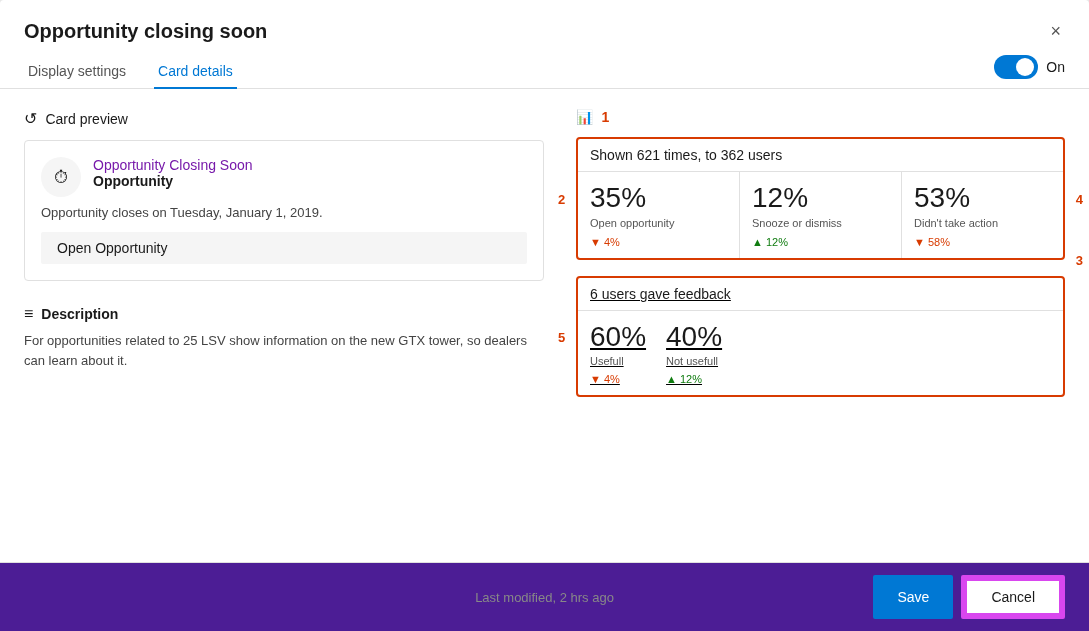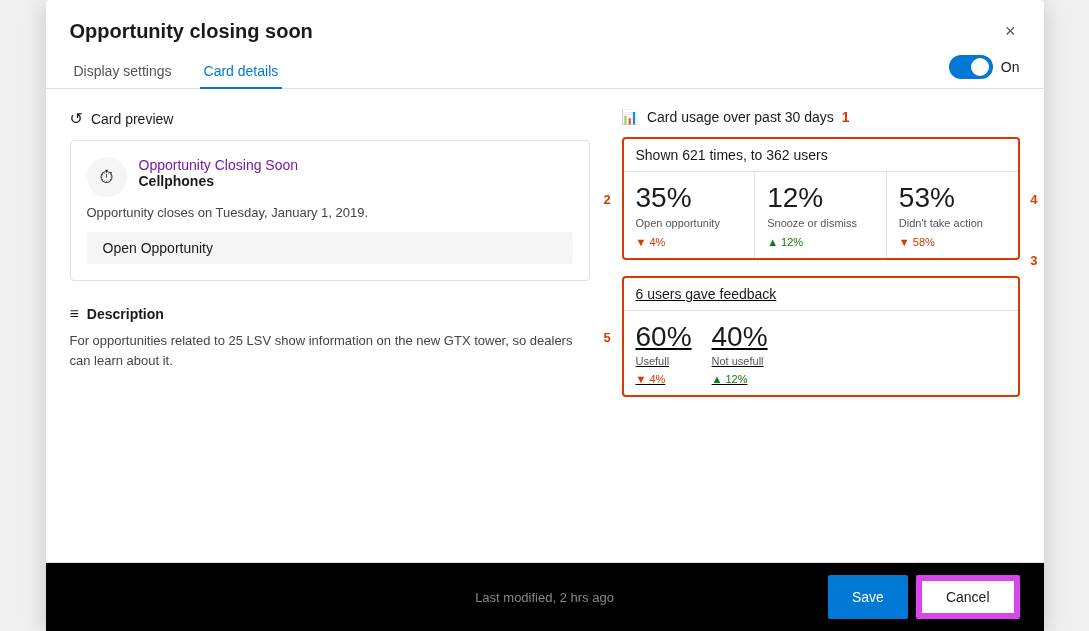--- a/index.html
+++ b/index.html
@@ -6,21 +6,21 @@
     body {
       font-family: 'Segoe UI', Arial, sans-serif;
       background: #f0f0f0;
       display: flex;
       align-items: center;
       justify-content: center;
       min-height: 100vh;
     }
     .dialog {
       background: #fff;
-      width: 998px;
+      width: 1089px;
       min-height: 631px;
       border-radius: 4px;
       box-shadow: 0 4px 24px rgba(0,0,0,0.18);
       display: flex;
       flex-direction: column;
       position: relative;
     }
     .dialog-header {
       display: flex;
       align-items: center;
@@ -283,21 +283,21 @@
     .feedback-trend {
       font-size: 11px;
       margin-top: 6px;
     }
 
     .dialog-footer {
       display: flex;
       align-items: center;
       justify-content: center;
       padding: 12px 24px;
-      background: #000000;
+      background: #4c1d95;
       border-top: 1px solid #e0e0e0;
       gap: 12px;
       position: relative;
     }
     .footer-modified {
       font-size: 13px;
       color: #888;
       position: absolute;
       left: 50%;
       transform: translateX(-50%);
@@ -353,40 +353,39 @@
         <span class="section-icon">↺</span>
         <span>Card preview</span>
       </div>
       <div class="card-preview-box">
         <div class="card-top">
           <div class="card-icon-circle">
             <span>⏱</span>
           </div>
           <div class="card-info">
             <div class="card-title-text">Opportunity Closing Soon</div>
-            <div class="card-subtitle">Cellphones</div>
+            <div class="card-subtitle">Opportunity</div>
           </div>
         </div>
         <div class="card-body-text">Opportunity closes on Tuesday, January 1, 2019.</div>
         <button class="card-action-btn">Open Opportunity</button>
       </div>
 
       <div class="description-section">
         <div class="desc-header">
           <span class="desc-icon">≡</span>
           <span>Description</span>
         </div>
         <p class="desc-text">For opportunities related to 25 LSV show information on the new GTX tower, so dealers can learn about it.</p>
       </div>
     </div>
 
     <div class="right-panel">
       <div class="usage-header">
         <span>📊</span>
-        <span>Card usage over past 30 days</span>
         <span class="usage-label-num">1</span>
       </div>
 
       <div style="position:relative;">
         <span style="position:absolute;left:-18px;top:50%;transform:translateY(-50%);color:#d83b01;font-weight:600;font-size:13px;">2</span>
         <div class="stats-outer">
           <div class="shown-row">Shown 621 times, to 362 users</div>
           <div class="stat-cells">
             <div class="stat-cell">
               <div class="stat-pct">35%</div>

